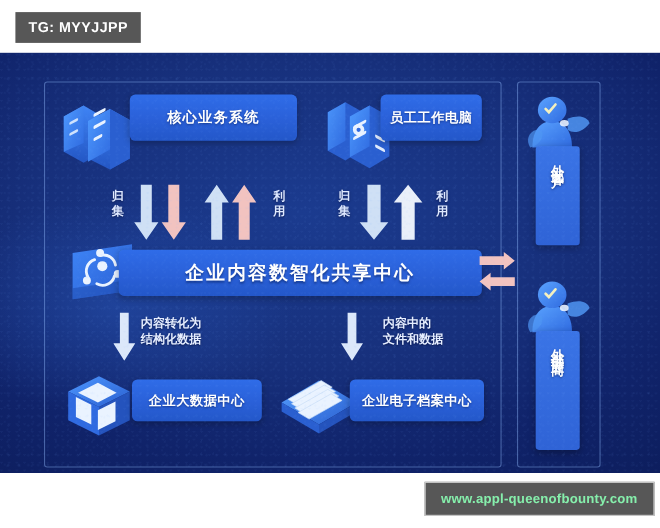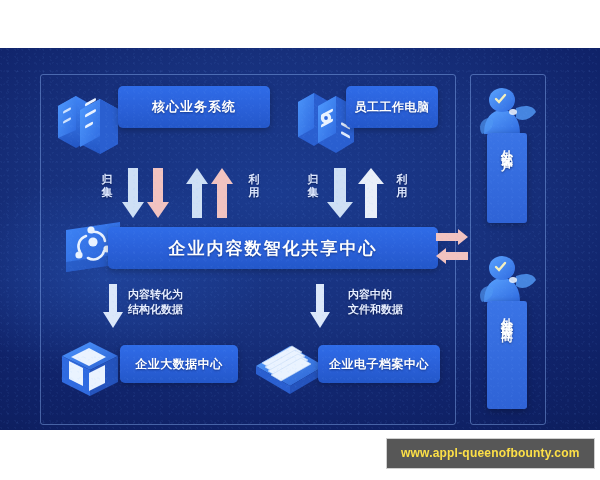--- a/index.html
+++ b/index.html
@@ -16,21 +16,21 @@
     position: absolute; left: 14px; top: 11px;
     background: #575757; color: #ffffff;
     font-size: 13px; font-weight: 700; letter-spacing: .4px;
     padding: 6px 12px 7px 12px;
     white-space: nowrap;
   }
 
   
   .url-badge {
     position: absolute; left: 386px; top: 438px;
-    background: #575757; color: #fde047;
+    background: #575757; color: #86efac;
     font-size: 12px; font-weight: 700; letter-spacing: .2px;
     padding: 7px 14px 8px 14px;
     white-space: nowrap;
     border: 1px solid #cfcfcf;
   }
 
   
   .poster {
     position: absolute; left: 0; top: 48px;
     width: 600px; height: 382px;
@@ -149,20 +149,21 @@
   #person-2 { position:absolute; left: 478px; top: 198px; width: 62px; height: 62px; }
 
   
   #pink-arrows { position: absolute; left: 434px; top: 180px; width: 40px; height: 40px; }
 </style>
 </head>
 <body>
 
 <div id="root">
 
+  <div class="tag-badge">TG: MYYJJPP</div>
 
   <div class="poster">
     <div class="glow"></div>
 
     <div class="frame-main"></div>
     <div class="frame-side"></div>
 
     <div class="iso" id="icon-server">
       <svg viewBox="0 0 66 74" width="66" height="74">
         <defs>

